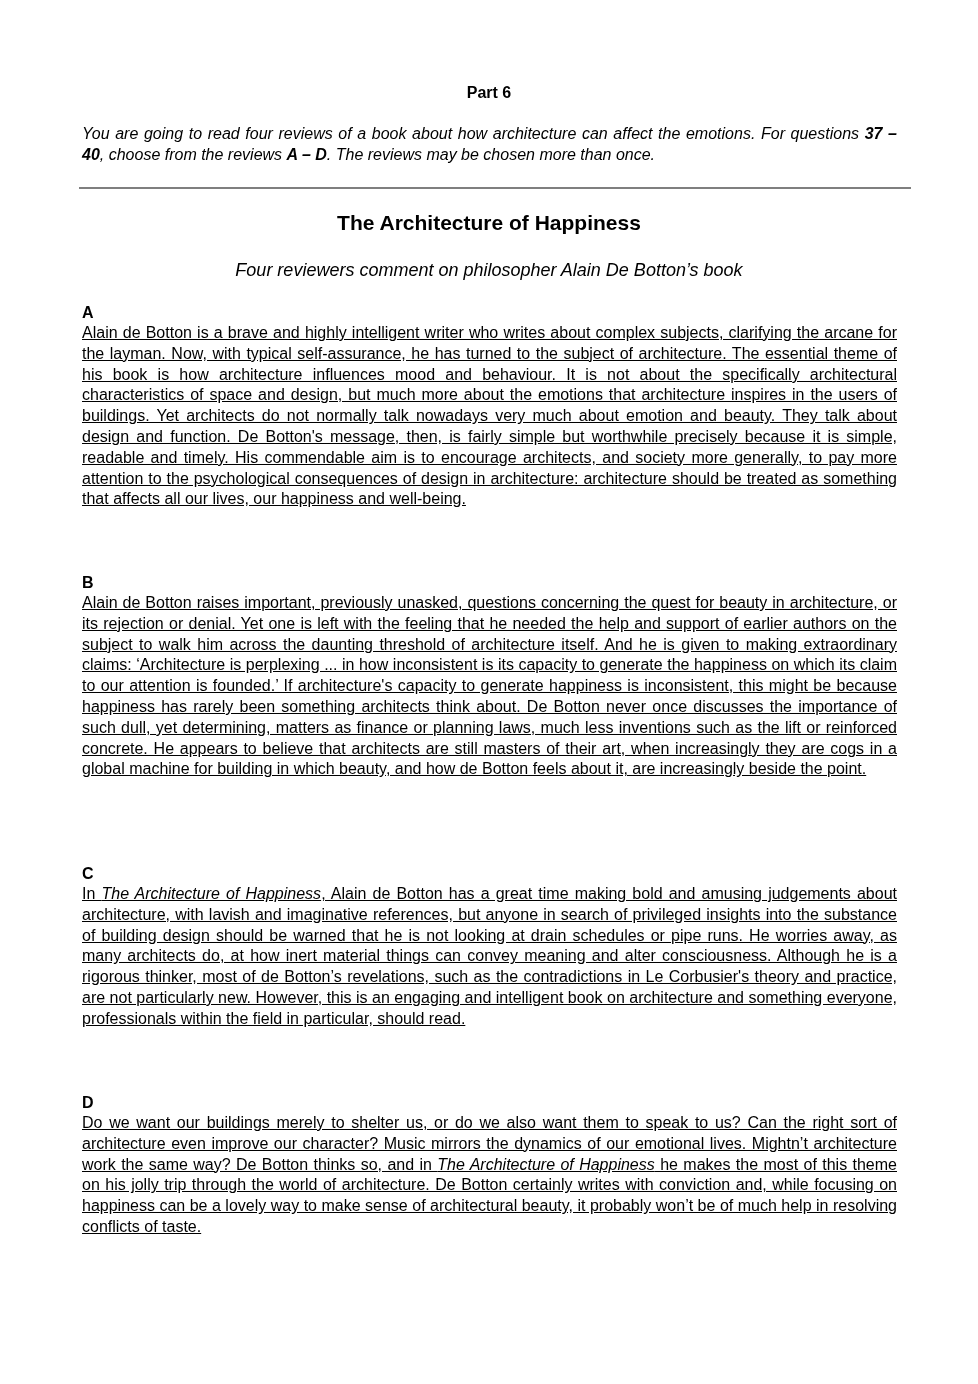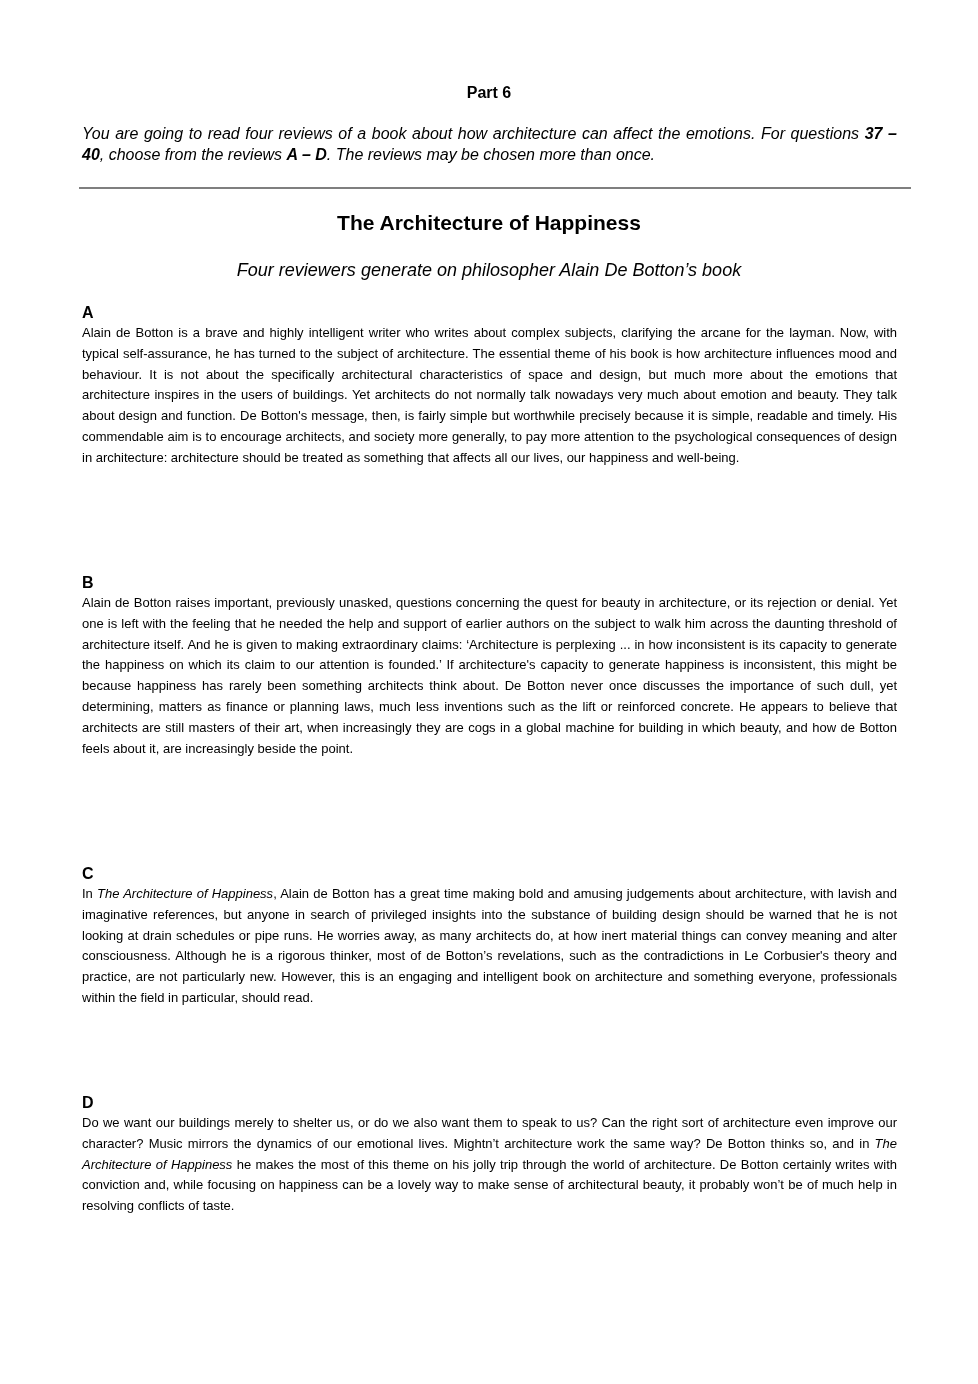--- a/index.html
+++ b/index.html
@@ -74,41 +74,42 @@
       left: 82px;
       width: 815px;
     }
     .review-letter {
       font-weight: bold;
       font-size: 16px;
       line-height: 21px;
       height: 21px;
     }
     .review-text {
-      font-size: 13px;
+      font-size: 16px;
       line-height: 20.8px;
       text-align: justify;
+      text-decoration: underline;
     }
     .review-text em { font-style: italic; }
     b { font-weight: bold; }
   </style>
 </head>
 <body>
 
 <div class="page">
 
   <div class="part-heading">Part 6</div>
 
   <div class="instructions"><span>You are going to read four reviews of a book about how architecture can affect the emotions. For questions </span><b>37 – 40</b><span>, choose from the reviews </span><b>A – D</b><span>.  The reviews may be chosen more than once.</span></div>
 
   <div class="divider"></div>
 
   <div class="title">The Architecture of Happiness</div>
 
-  <div class="subtitle">Four reviewers generate on philosopher Alain De Botton’s book</div>
+  <div class="subtitle">Four reviewers comment on philosopher Alain De Botton’s book</div>
 
   <div class="review" style="top:302px;">
     <div class="review-letter">A</div>
     <div class="review-text">Alain de Botton is a brave and highly intelligent writer who writes about complex subjects, clarifying the arcane for the layman. Now, with typical self-assurance, he has turned to the subject of architecture. The essential theme of his book is how architecture influences mood and behaviour. It is not about the specifically architectural characteristics of space and design, but much more about the emotions that architecture inspires in the users of buildings. Yet architects do not normally talk nowadays very much about emotion and beauty. They talk about design and function. De Botton's message, then, is fairly simple but worthwhile precisely because it is simple, readable and timely. His commendable aim is to encourage architects, and society more generally, to pay more attention to the psychological consequences of design in architecture: architecture should be treated as something that affects all our lives, our happiness and well-being.</div>
   </div>
 
   <div class="review" style="top:572px;">
     <div class="review-letter">B</div>
     <div class="review-text">Alain de Botton raises important, previously unasked, questions concerning the quest for beauty in architecture, or its rejection or denial. Yet one is left with the feeling that he needed the help and support of earlier authors on the subject to walk him across the daunting threshold of architecture itself. And he is given to making extraordinary claims: ‘Architecture is perplexing ... in how inconsistent is its capacity to generate the happiness on which its claim to our attention is founded.’ If architecture's capacity to generate happiness is inconsistent, this might be because happiness has rarely been something architects think about. De Botton never once discusses the importance of such dull, yet determining, matters as finance or planning laws, much less inventions such as the lift or reinforced concrete. He appears to believe that architects are still masters of their art, when increasingly they are cogs in a global machine for building in which beauty, and how de Botton feels about it, are increasingly beside the point.</div>
   </div>

